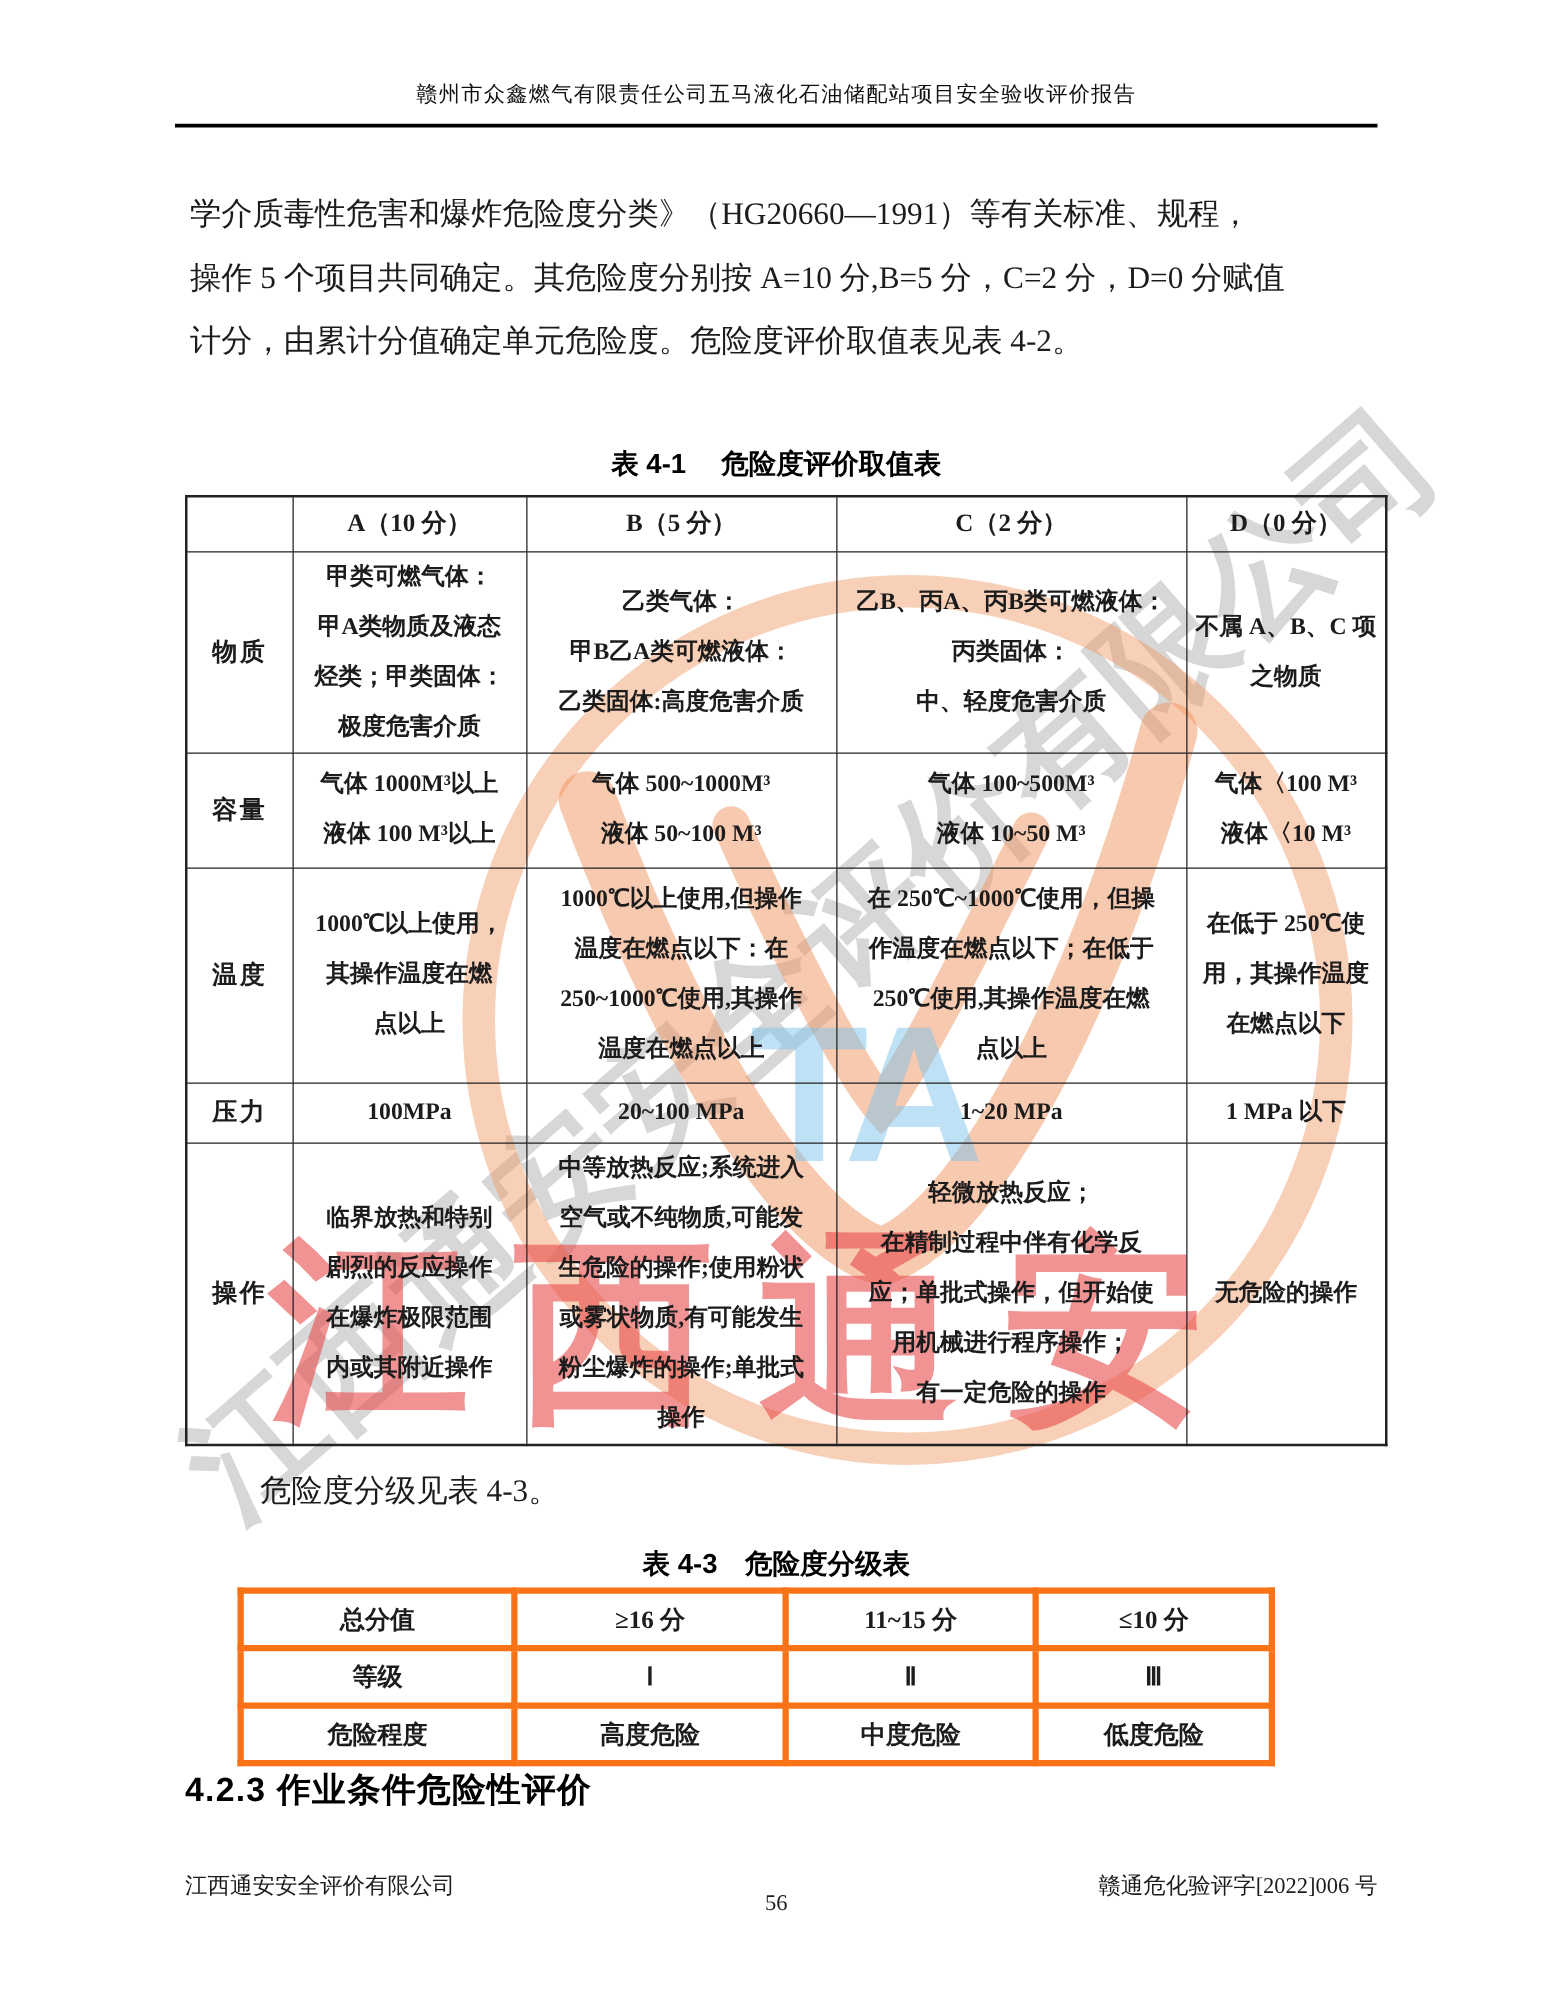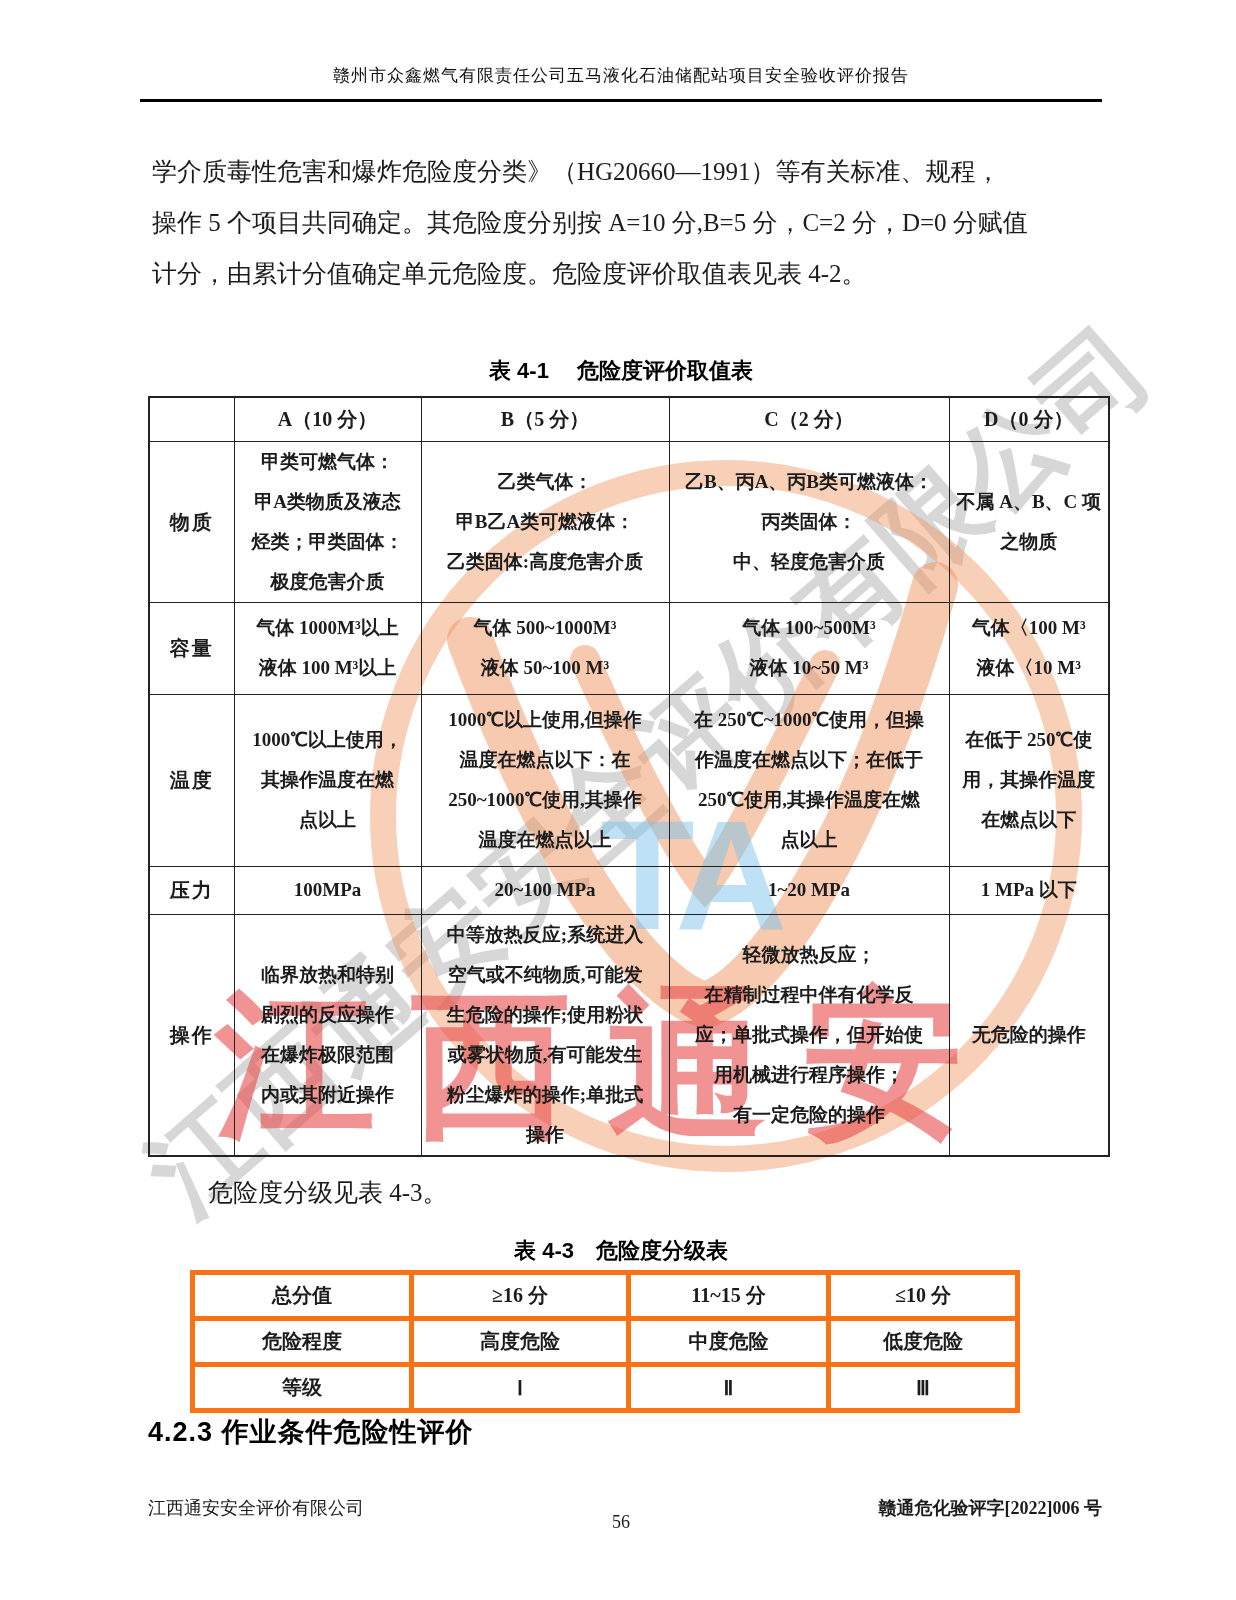--- a/index.html
+++ b/index.html
@@ -75,21 +75,21 @@
   }
   .t43 tr{height:46px;}
   .section-heading{
     position:absolute; top:1414px; left:148px;
     font-family:"Liberation Sans", sans-serif; font-weight:bold;
     font-size:27px; color:#000; letter-spacing:1px;
   }
   .footer{position:absolute; top:1496px; left:140px; width:962px; height:26px; font-size:18px;}
   .footer .f-left{position:absolute; left:8px; top:0;}
   .footer .f-center{position:absolute; left:50%; transform:translateX(-50%); top:16px;}
-  .footer .f-right{position:absolute; right:0; top:0;font-weight:bold;}
+  .footer .f-right{position:absolute; right:0; top:0;}
 </style>
 </head>
 <body>
 
 <div class="page">
 
   <div class="wm">
     <div class="wm-diagonal">江西通安安全评价有限公司</div>
     <div class="wm-ring"></div>
     <svg class="wm-svg" width="1236" height="1600" viewBox="0 0 1236 1600">
@@ -213,30 +213,30 @@
           <col style="width:189px">
       </colgroup>
       <tbody>
       <tr>
         <td>总分值</td>
         <td>≥16 分</td>
         <td>11~15 分</td>
         <td>≤10 分</td>
       </tr>
       <tr>
+        <td>等级</td>
+        <td>Ⅰ</td>
+        <td>Ⅱ</td>
+        <td>Ⅲ</td>
+      </tr>
+      <tr>
         <td>危险程度</td>
         <td>高度危险</td>
         <td>中度危险</td>
         <td>低度危险</td>
-      </tr>
-      <tr>
-        <td>等级</td>
-        <td>Ⅰ</td>
-        <td>Ⅱ</td>
-        <td>Ⅲ</td>
       </tr>
       </tbody>
     </table>
 
     <div class="section-heading">4.2.3 作业条件危险性评价</div>
 
     <div class="footer">
       <span class="f-left">江西通安安全评价有限公司</span>
       <span class="f-center">56</span>
       <span class="f-right">赣通危化验评字[2022]006 号</span>

